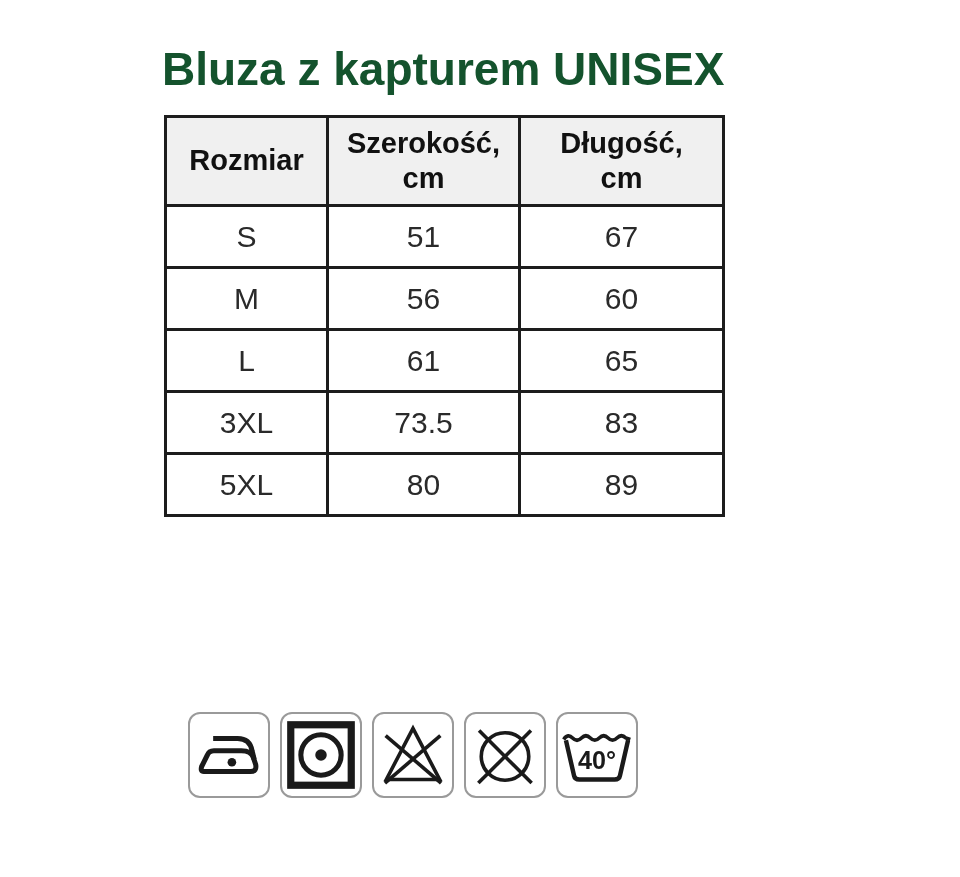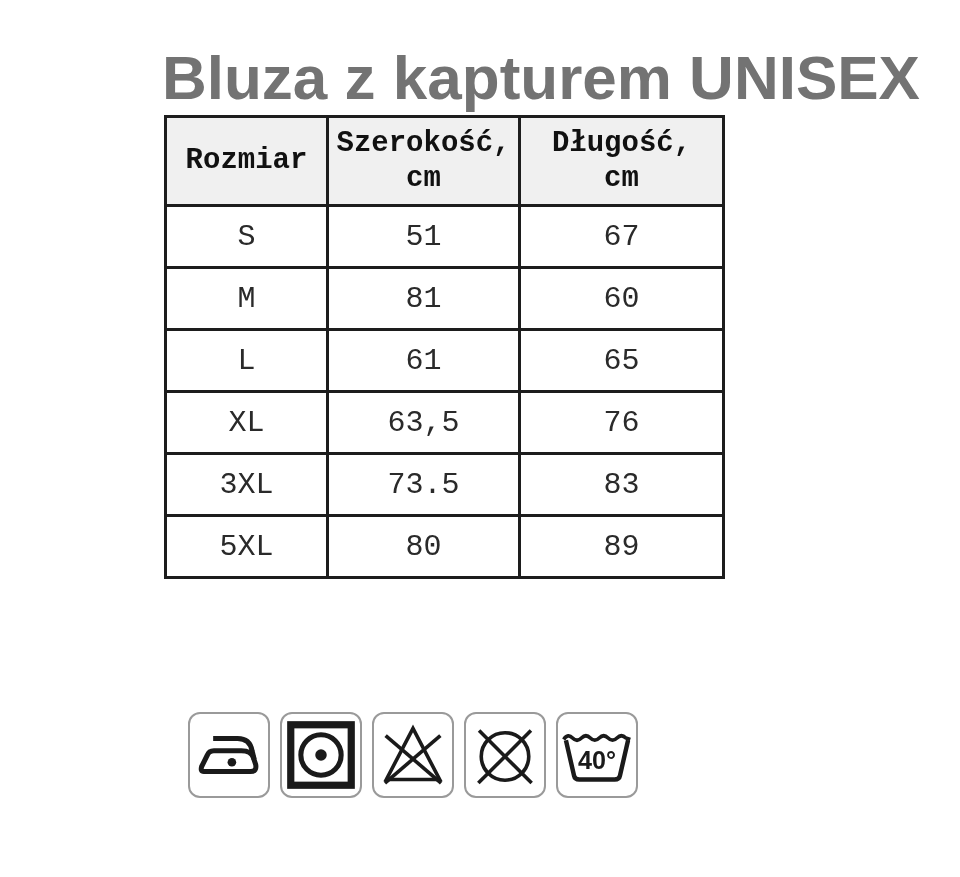--- a/index.html
+++ b/index.html
@@ -8,33 +8,32 @@
     width: 960px;
     height: 877px;
     background: #ffffff;
     font-family: "Liberation Sans", sans-serif;
     overflow: hidden;
   }
   .title {
     position: absolute;
     left: 162px;
     top: 42px;
-    font-size: 62px;
+    font-size: 46px;
     font-weight: 700;
-    color: #737373;
+    color: #14532d;
     white-space: nowrap;
   }
   table.size-table {
     position: absolute;
     left: 164px;
     top: 115px;
     width: 558px;
     border-collapse: collapse;
     table-layout: fixed;
-    font-family: Liberation Mono, monospace;
   }
   .size-table th, .size-table td {
     border: 3px solid #1d1d1d;
     text-align: center;
     vertical-align: middle;
     padding: 0;
   }
   .size-table th {
     height: 86px;
     background: #f0f0f0;
@@ -111,32 +110,27 @@
       </tr>
     </thead>
     <tbody>
       <tr>
         <td>S</td>
         <td>51</td>
         <td>67</td>
       </tr>
       <tr>
         <td>M</td>
-        <td>81</td>
+        <td>56</td>
         <td>60</td>
       </tr>
       <tr>
         <td>L</td>
         <td>61</td>
         <td>65</td>
-      </tr>
-      <tr>
-        <td>XL</td>
-        <td>63,5</td>
-        <td>76</td>
       </tr>
       <tr>
         <td>3XL</td>
         <td>73.5</td>
         <td>83</td>
       </tr>
       <tr>
         <td>5XL</td>
         <td>80</td>
         <td>89</td>

